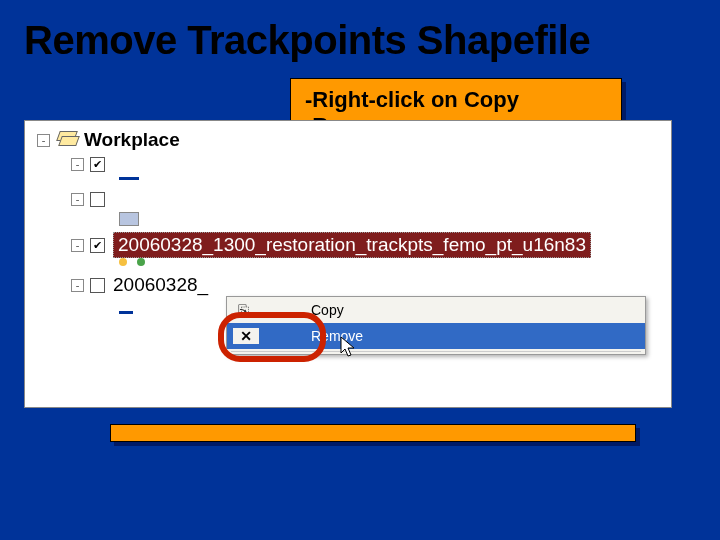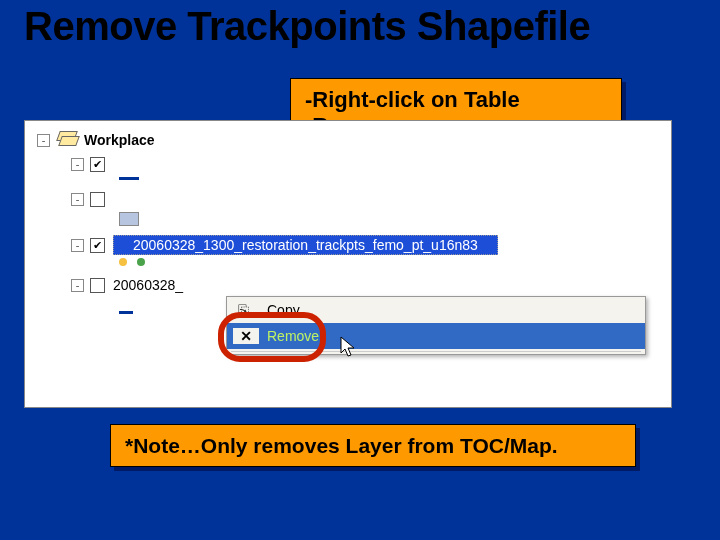--- a/index.html
+++ b/index.html
@@ -8,21 +8,21 @@
     height: 540px;
     background: #003399;
     font-family: Arial, sans-serif;
     overflow: hidden;
     position: relative;
   }
   .title {
     color: #000;
     font-size: 40px;
     font-weight: bold;
-    padding: 4px 24px 10px 24px;
+    padding: 18px 24px 10px 24px;
     letter-spacing: -0.5px;
   }
   .toc-panel {
     position: absolute;
     left: 24px;
     top: 120px;
     width: 648px;
     height: 288px;
     background: #fff;
     border: 1px solid #888;
@@ -74,25 +74,25 @@
     height: 15px;
     border: 1px solid #555;
     background: #fff;
     margin-right: 8px;
     display: inline-flex;
     align-items: center;
     justify-content: center;
     font-size: 12px;
   }
   .chk.checked::after { content: '✔'; color: #000; font-size: 11px; }
-  .layer-label { font-size: 14px; white-space: nowrap; }
+  .layer-label { font-size: 19px; white-space: nowrap; }
   .layer-label.sel {
-    background: #1d4ed8;
+    background: #7f1d1d;
     color: #fff;
-    padding: 1px 19px;
+    padding: 1px 4px;
     border: 1px dotted #999;
   }
   .swatch {
     width: 20px;
     height: 3px;
     background: #003399;
     margin-left: 90px;
     margin-bottom: 8px;
   }
   .swatch.fill {
@@ -128,24 +128,25 @@
     border: 1px solid #999;
     box-shadow: 2px 2px 4px rgba(0,0,0,.3);
     font-family: Tahoma, Arial, sans-serif;
     font-size: 14px;
   }
   .menu-row {
     display: flex;
     align-items: center;
     height: 26px;
     padding: 0 6px;
+    gap: 44px;
   }
   .menu-row.hi {
     background: #316ac5;
-    color: #bef264;
+    color: #ffffff;
   }
   .menu-icon-cell {
     width: 26px;
     display: flex;
     align-items: center;
     justify-content: center;
   }
   .menu-icon {
     width: 16px;
     height: 16px;
@@ -176,21 +177,21 @@
     pointer-events: none;
   }
   .mini-swatch { width:14px; height:3px; background:#003399; display:inline-block;}
 </style>
 </head>
 <body>
 
 <div class="title">Remove Trackpoints Shapefile</div>
 
 <div class="callout top">
-  <div>-Right-click on Table</div>
+  <div>-Right-click on Copy</div>
   <div>-Remove</div>
 </div>
 
 <div class="toc-panel">
   <div class="toc-row indent1">
     <span class="exp">-</span>
     <span class="layers-icon"></span>
     <span class="layer-label" style="font-weight:bold">Workplace</span>
   </div>
 
@@ -241,14 +242,13 @@
 </div>
 
 <div class="highlight-ring"></div>
 <div class="cursor">
   <svg width="20" height="24" viewBox="0 0 20 24">
     <path d="M1 1 L1 17 L5 13 L8 20 L11 19 L8 12 L14 12 Z" fill="#fff" stroke="#000" stroke-width="1"></path>
   </svg>
 </div>
 
 <div class="callout bottom">
-  <div>*Note…Only removes Layer from TOC/Map.</div>
 </div>
 
 </body></html>

